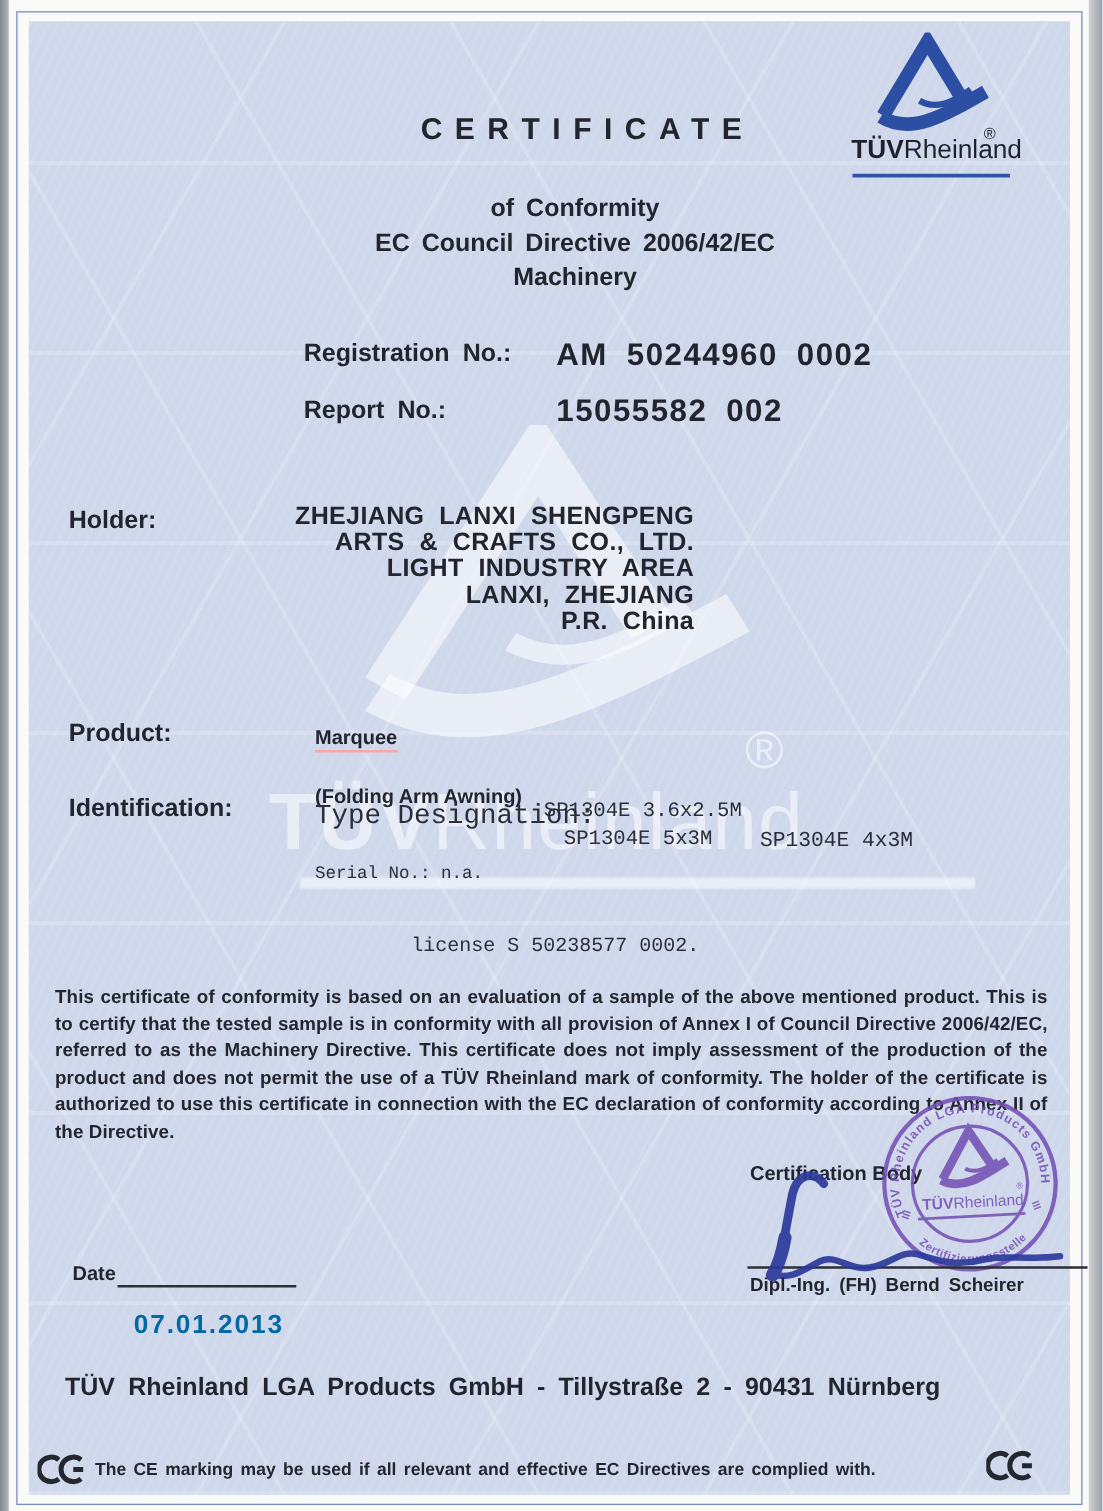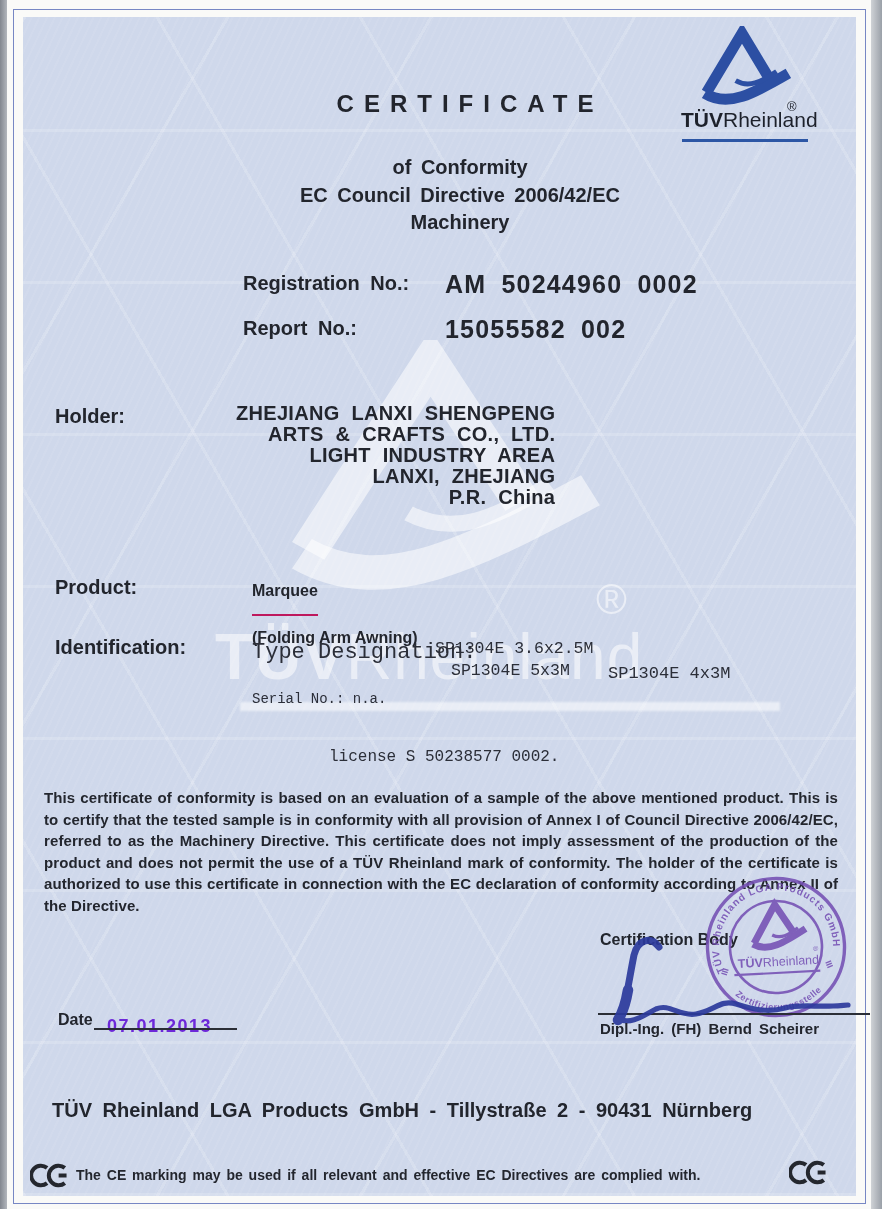--- a/index.html
+++ b/index.html
@@ -79,21 +79,21 @@
   <div class="abs lbl" style="left:55px;top:405px;">Holder:</div>
   <div class="abs addr" style="left:236px;top:403px;text-align:right;">
     <div>ZHEJIANG LANXI SHENGPENG</div>
     <div>ARTS &amp; CRAFTS CO., LTD.</div>
     <div>LIGHT INDUSTRY AREA</div>
     <div>LANXI, ZHEJIANG</div>
     <div>P.R. China</div>
   </div>
 
   <div class="abs lbl" style="left:55px;top:576px;">Product:</div>
-  <div class="abs small-b" style="left:252px;top:582px;border-bottom:2px solid #be185d;padding-bottom:14px;">Marquee</div>
+  <div class="abs small-b" style="left:252px;top:582px;border-bottom:2px solid #fca5a5;padding-bottom:0;">Marquee</div>
   <div class="abs small-b" style="left:252px;top:601px;margin-top:28px;">(Folding Arm Awning)</div>
 
   <div class="abs lbl" style="left:55px;top:636px;">Identification:</div>
   <div class="abs mono" style="left:252px;top:640px;font-size:22px;">Type Designation:</div>
   <div class="abs mono" style="left:435px;top:639px;font-size:16.5px;">SP1304E 3.6x2.5M</div>
   <div class="abs mono" style="left:608px;top:664px;font-size:17px;text-align:right;">SP1304E 4x3M</div>
   <div class="abs mono" style="left:435px;top:661px;font-size:16.5px;margin-left:16px;">SP1304E 5x3M</div>
 
   <div class="abs" style="left:240px;top:702px;width:540px;height:9px;background:rgba(255,255,255,.55);filter:blur(1px);"></div>
   <div class="abs mono" style="left:252px;top:691px;font-size:14px;">Serial No.: n.a.</div>
@@ -136,21 +136,21 @@
     <g fill="none" stroke="#2c3a9c" stroke-linecap="round" stroke-linejoin="round" opacity="0.92">
       <path d="M 74,19 C 66,8 53,11 49,27 C 45,47 42,67 38,83" stroke-width="7"></path>
       <path d="M 43,62 C 41,74 38,84 33,92" stroke-width="10.5"></path>
       <path d="M 33,91 C 47,97 59,87 71,81 C 85,75 94,89 111,86 C 129,83 136,71 151,76 C 167,81 182,85 200,80 C 215,76 230,79 248,78 C 255,78 260,77 263,77" stroke-width="5.2"></path>
     </g>
   </svg>
 
   <div class="abs b" style="left:600px;top:1020px;font-size:15px;word-spacing:3px;color:#22252d;">Dipl.-Ing. (FH) Bernd Scheirer</div>
 
   <div class="abs b" style="left:58px;top:1011px;font-size:16px;color:#22252d;">Date</div>
-  <div class="abs b" style="left:107px;top:1016px;font-size:18px;letter-spacing:1.5px;color:#6d28d9;">07.01.2013</div>
+  <div class="abs b" style="left:107px;top:1048px;font-size:21px;letter-spacing:1.5px;color:#0369a1;">07.01.2013</div>
   <div class="abs hline" style="left:94px;top:1028px;width:143px;height:2px;"></div>
 
   <div class="abs b" style="left:52px;top:1099px;font-size:20px;word-spacing:5px;color:#22252d;">TÜV Rheinland LGA Products GmbH - Tillystraße 2 - 90431 Nürnberg</div>
 
   <svg class="abs" style="left:30px;top:1162px;" width="40" height="27" viewBox="0 0 44 27">
     <g fill="none" stroke="#24272e" stroke-width="4.4">
       <path d="M18.8,5.1 A10.8,10.8 0 1 0 18.8,21.9"></path>
       <path d="M38.3,5.1 A10.8,10.8 0 1 0 38.3,21.9"></path>
       <path d="M31.5,13.5 L40.2,13.5"></path>
     </g>

